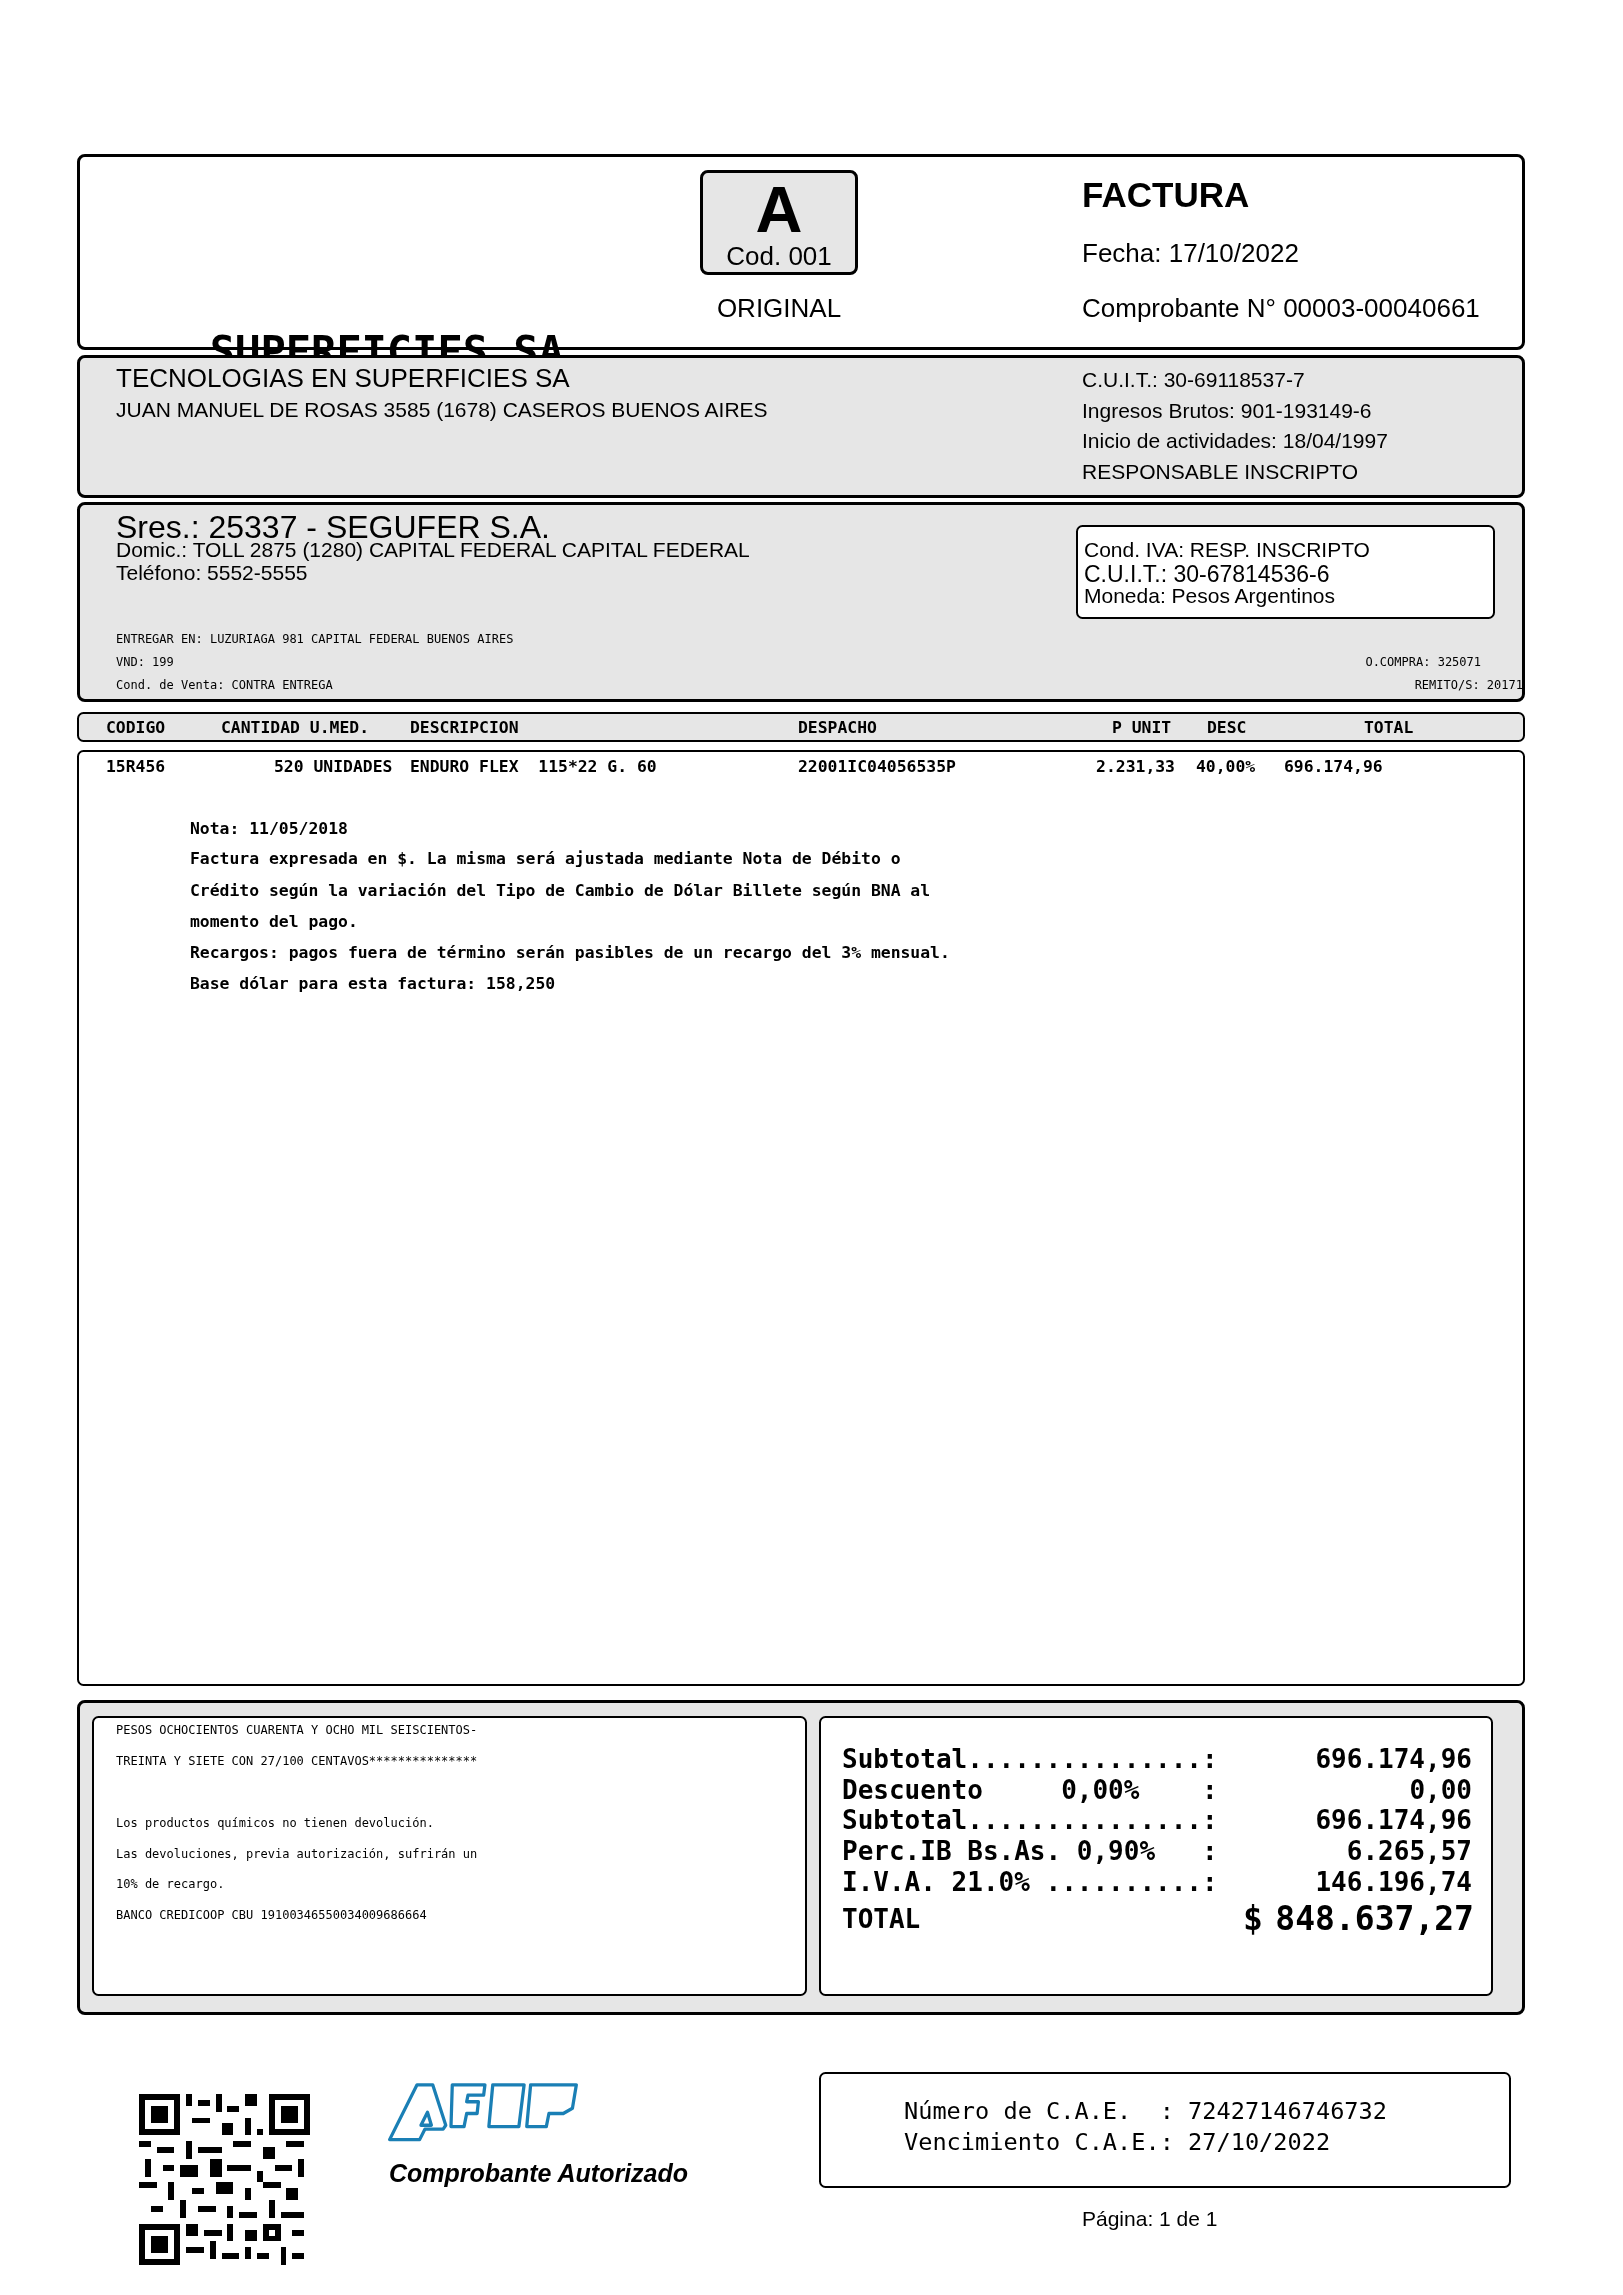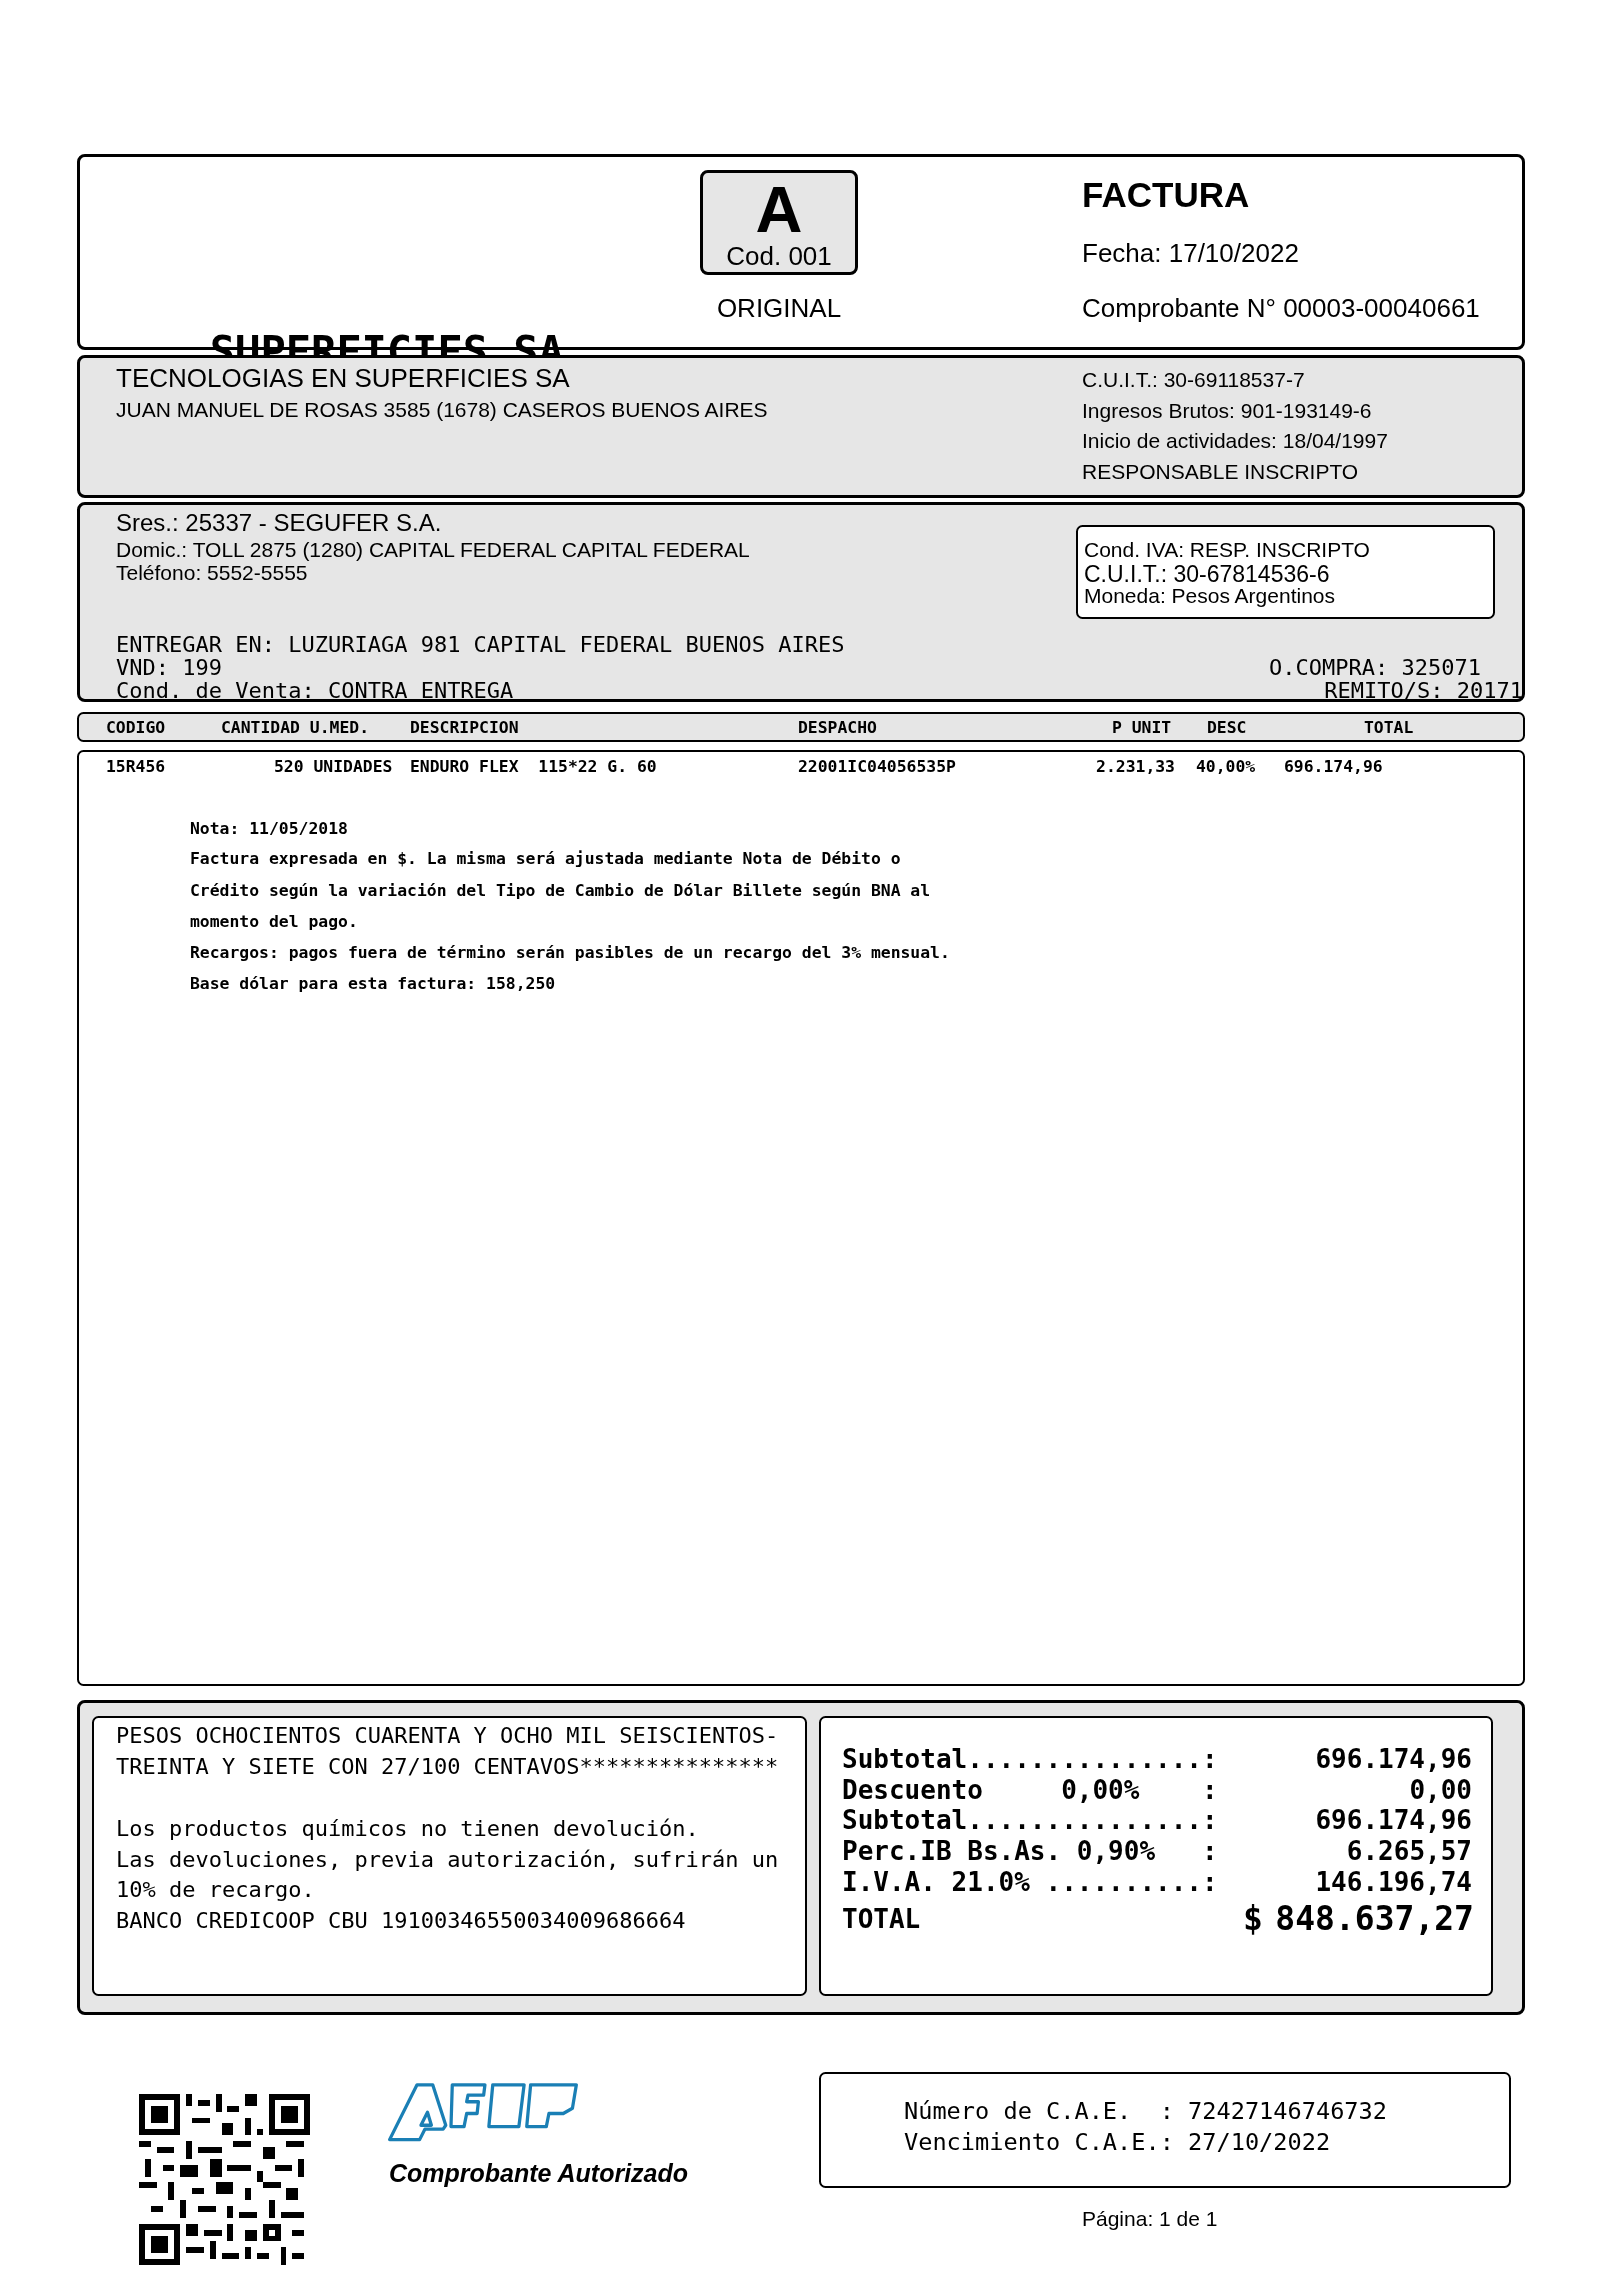--- a/index.html
+++ b/index.html
@@ -12,21 +12,21 @@
   .mono { font-family:"DejaVu Sans Mono", monospace; }
   .bold { font-weight:bold; }
   .thin { border-width:2px; }
 
   
   .company-title { font-family:"DejaVu Sans Mono", monospace; font-weight:bold; font-size:42px; text-align:center; line-height:63px; }
   .letter-box { position:absolute; left:700px; top:170px; width:158px; height:105px; box-sizing:border-box; border:3.9px solid #000; border-radius:7.9px; background:#e6e6e6; text-align:center; }
   .letter { font-family:"Liberation Sans", sans-serif; font-weight:bold; font-size:65px; line-height:65px; margin-top:3.9px; }
   .cod { font-family:"Liberation Sans", sans-serif; font-size:26px; line-height:29px; }
 
-  .mono-sm { font-family:"DejaVu Sans Mono", monospace; font-size:22px; }
+  .mono-sm { font-family:"DejaVu Sans Mono", monospace; font-size:12px; }
   .mono-b { font-family:"DejaVu Sans Mono", monospace; font-size:16.4px; font-weight:bold; }
   .tot { font-family:"DejaVu Sans Mono", monospace; font-weight:bold; font-size:26px; }
 
   .qr { position:absolute; left:139px; top:2094px; width:171px; height:171px; }
 </style>
 </head>
 <body>
 
 <div class="box white" style="left:77px; top:154px; width:1448px; height:196px;"></div>
 <div class="abs company-title" style="left:137px; top:194px; width:484px;">
@@ -43,21 +43,21 @@
 
 <div class="box gray" style="left:77px; top:355px; width:1448px; height:143px;"></div>
 <div class="abs sans" style="left:116px; top:363px; font-size:26px;">TECNOLOGIAS EN SUPERFICIES SA</div>
 <div class="abs sans" style="left:116px; top:398px; font-size:21px;">JUAN MANUEL DE ROSAS 3585 (1678) CASEROS BUENOS AIRES</div>
 <div class="abs sans" style="left:1082px; top:368px; font-size:21px;">C.U.I.T.: 30-69118537-7</div>
 <div class="abs sans" style="left:1082px; top:399px; font-size:21px;">Ingresos Brutos: 901-193149-6</div>
 <div class="abs sans" style="left:1082px; top:429px; font-size:21px;">Inicio de actividades: 18/04/1997</div>
 <div class="abs sans" style="left:1082px; top:460px; font-size:21px;">RESPONSABLE INSCRIPTO</div>
 
 <div class="box gray" style="left:77px; top:502px; width:1448px; height:200px;"></div>
-<div class="abs sans" style="left:116px; top:509px; font-size:24px;">Sres.: 25337 - SEGUFER S.A.</div>
+<div class="abs sans" style="left:116px; top:509px; font-size:32px;">Sres.: 25337 - SEGUFER S.A.</div>
 <div class="abs sans" style="left:116px; top:538px; font-size:21px;">Domic.: TOLL 2875 (1280) CAPITAL FEDERAL CAPITAL FEDERAL</div>
 <div class="abs sans" style="left:116px; top:561px; font-size:21px;">Teléfono: 5552-5555</div>
 <div class="box white thin" style="left:1076px; top:525px; width:419px; height:94px; border-radius:6.5px;"></div>
 <div class="abs sans" style="left:1084px; top:538px; font-size:21px;">Cond. IVA: RESP. INSCRIPTO</div>
 <div class="abs sans" style="left:1084px; top:561px; font-size:23px;">C.U.I.T.: 30-67814536-6</div>
 <div class="abs sans" style="left:1084px; top:584px; font-size:21px;">Moneda: Pesos Argentinos</div>
 <div class="abs mono-sm" style="left:116px; top:632px;">ENTREGAR EN: LUZURIAGA 981 CAPITAL FEDERAL BUENOS AIRES</div>
 <div class="abs mono-sm" style="left:116px; top:655px;">VND: 199</div>
 <div class="abs mono-sm" style="left:116px; top:678px;">Cond. de Venta: CONTRA ENTREGA</div>
 <div class="abs mono-sm" style="right:142px; top:655px;">O.COMPRA: 325071</div>

